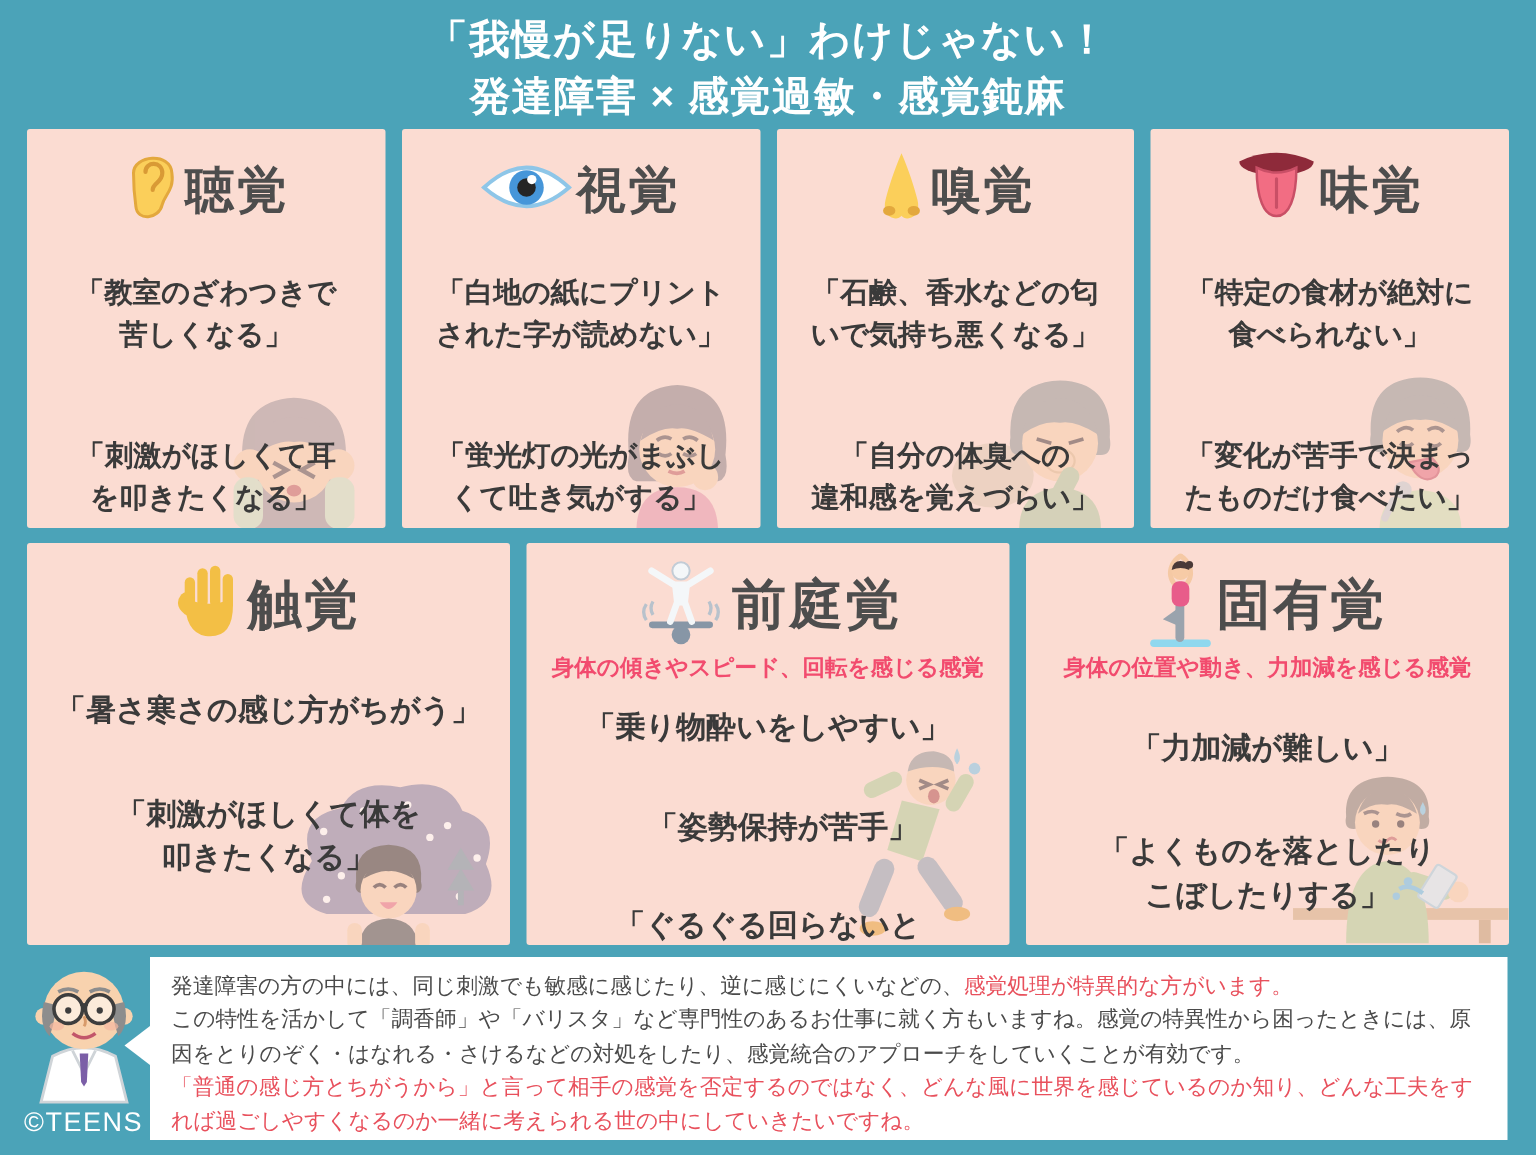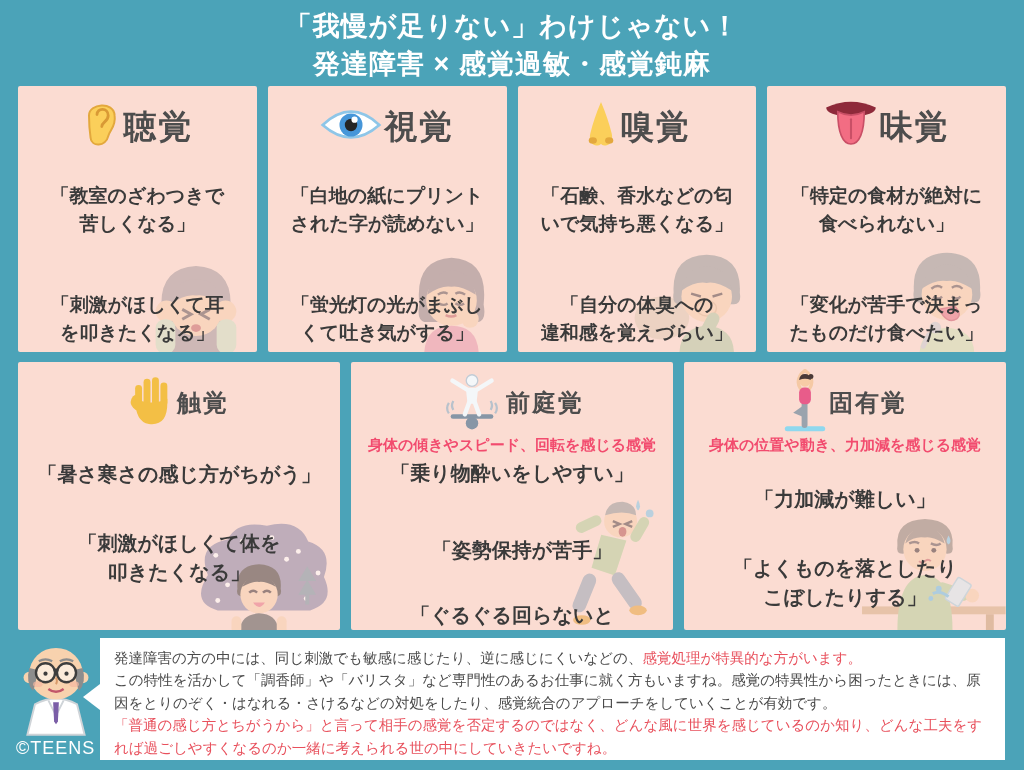--- a/index.html
+++ b/index.html
@@ -16,38 +16,38 @@
   }
   .row { display:grid; gap:11px; padding:0 18px; }
   .row1 { grid-template-columns:repeat(4,1fr); height:266px; }
   .row2 { grid-template-columns:repeat(3,1fr); height:268px; margin-top:10px; }
   .card {
     position:relative; background: var(--c-card,#fbdcd2);
     border-radius:2px; overflow:hidden; text-align:center; padding-top:10px;
   }
   .card-head { display:flex; align-items:center; justify-content:center; gap:2px; height:62px; position:relative; z-index:2; }
   .card-head h2 { font-size:33px; color:var(--c-heading_text,#4d4d4d); font-weight:bold; letter-spacing:2px; }
-  .row2 .card-head h2 { font-size:24px; }
+  .row2 .card-head h2 { font-size:36px; }
   .quote {
     position:relative; z-index:2; font-weight:bold;
     color:var(--c-quote_text,#3a3a3a); font-size:19px; line-height:1.45;
     white-space:pre-line;
   }
   .row1 .quote.q0 { margin-top:24px; }
   .row1 .quote.q1 { margin-top:54px; }
   .row2 .quote { font-size:20px; }
   .card-touch .quote.q0 { margin-top:26px; }
   .card-touch .quote.q1 { margin-top:42px; }
   .card-touch .quote.q2 { margin-top:40px; }
   .subtitle {
     position:relative; z-index:2; margin-top:2px;
     color:var(--c-accent_pink,#f24b6e); font-weight:bold; font-size:15px;
   }
-  .card-vestibular .quote.q0 { margin-top:4px; }
-  .card-vestibular .quote.q1 { margin-top:48px;padding-left:20px; }
+  .card-vestibular .quote.q0 { margin-top:16px; }
+  .card-vestibular .quote.q1 { margin-top:38px;padding-left:20px; }
   .card-vestibular .quote.q2 { margin-top:36px; }
   .card-proprio .quote.q0 { margin-top:30px; }
   .card-proprio .quote.q1 { margin-top:40px; }
   .illust { position:absolute; z-index:1; opacity:.55; pointer-events:none; }
   .il-hearing { right:2px; bottom:-6px; }
   .il-vision  { right:0px;  bottom:-8px; }
   .il-smell   { right:-4px; bottom:-6px; }
   .il-taste   { right:2px;  bottom:-6px; }
   .il-touch   { right:4px;  bottom:-8px; }
   .il-vestibular { right:2px; bottom:-4px; }

